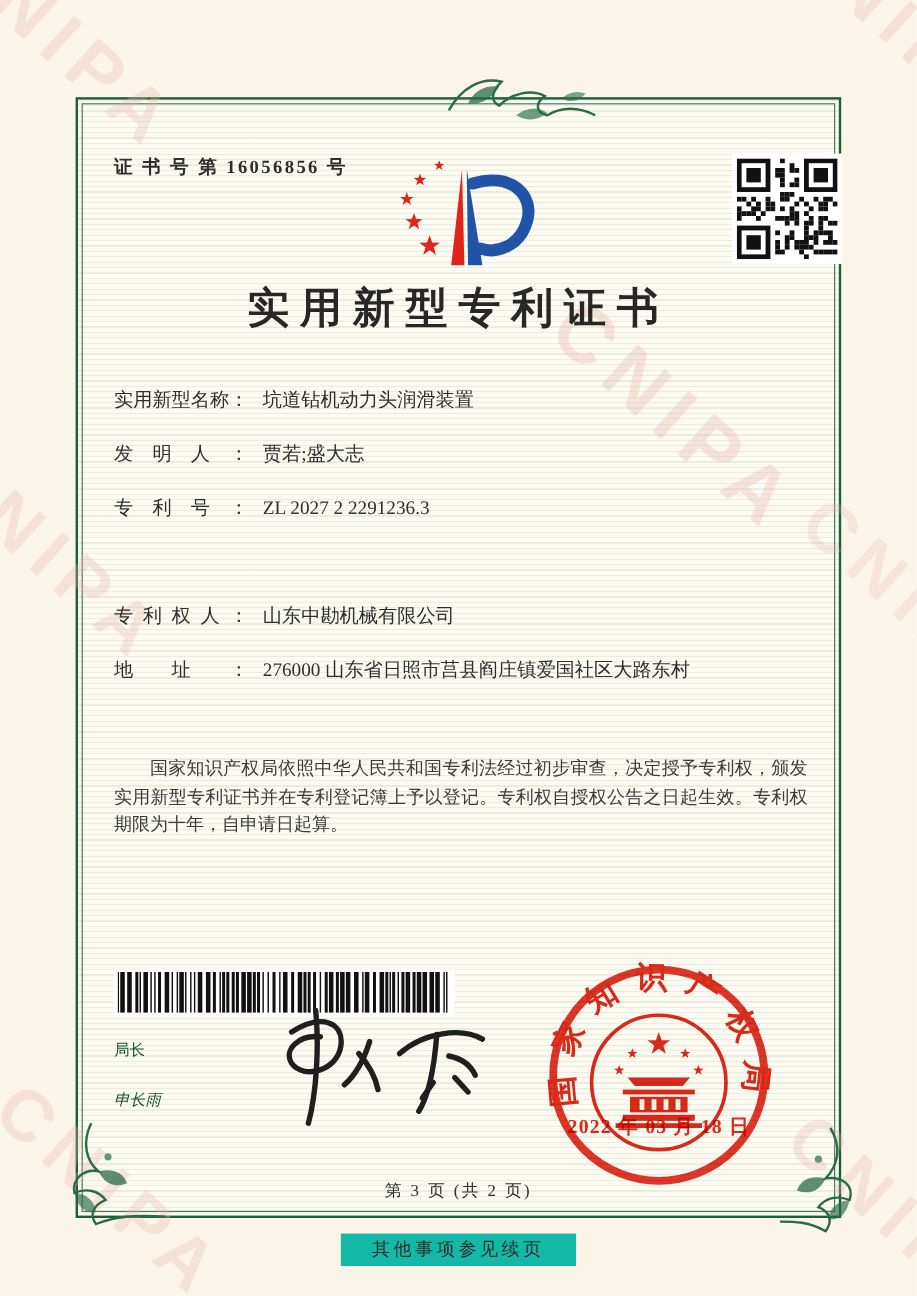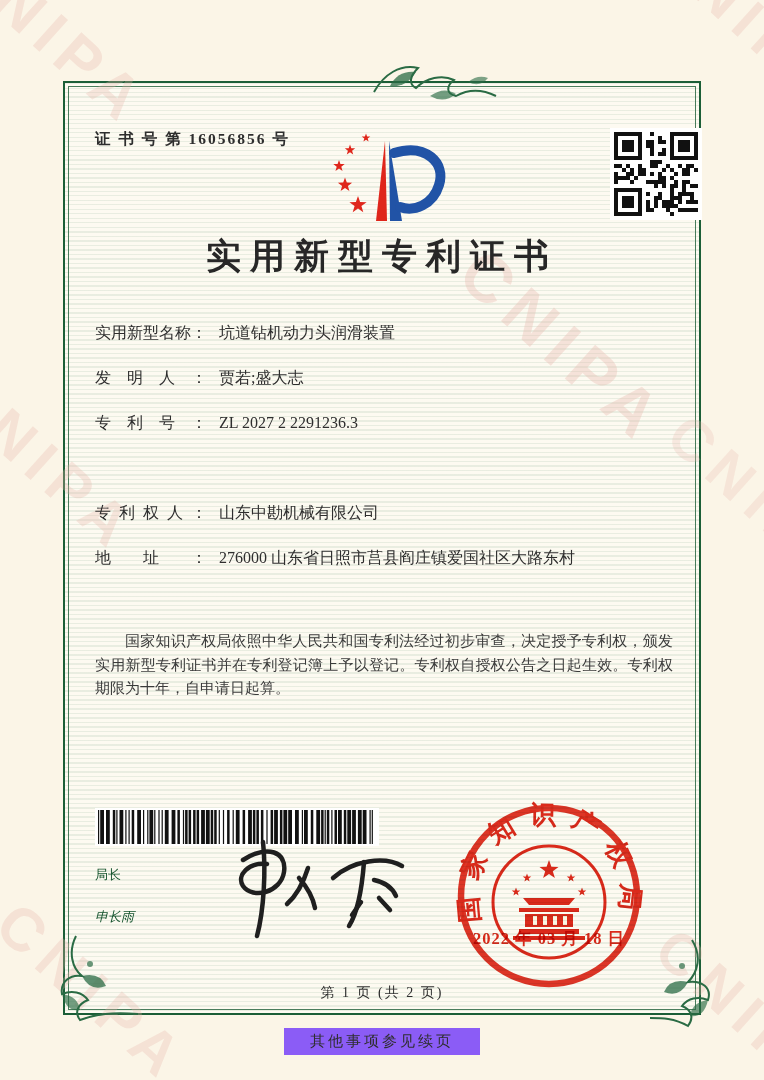--- a/index.html
+++ b/index.html
@@ -74,21 +74,21 @@
   .sig path{stroke:#1f1f1f;stroke-width:4.5;fill:none;stroke-linecap:round;stroke-linejoin:round;}
   .seal{position:absolute;left:451px;top:798px;width:196px;height:196px;mix-blend-mode:multiply;}
   .seal-date{
     position:absolute;left:451px;top:928px;width:196px;text-align:center;
     font-size:16.5px;font-weight:bold;color:var(--seal-red);letter-spacing:1px;
     mix-blend-mode:multiply;white-space:nowrap;
   }
   .page-ind{position:absolute;left:0;top:984px;width:764px;text-align:center;font-size:14px;color:#2e2e2e;letter-spacing:2px;}
   .foot-note{
     position:absolute;left:50%;top:1028px;transform:translateX(-50%);
-    background:#8b5cf6;padding:4px 26px;font-size:15px;color:#2e2e2e;letter-spacing:3px;white-space:nowrap;
+    background:#14b8a6;padding:4px 26px;font-size:15px;color:#2e2e2e;letter-spacing:3px;white-space:nowrap;
   }
   .orn{position:absolute;pointer-events:none;}
   .orn path{stroke:#2a6b44;fill:none;stroke-width:2;}
   .orn .fill{fill:#2a6b44;stroke:none;}
   .orn-top{left:370px;top:52px;width:128px;height:58px;}
   .orn-bl{left:46px;top:934px;width:96px;height:88px;}
   .orn-br{left:648px;top:938px;width:76px;height:90px;}
 </style>
 </head>
 <body>
@@ -393,15 +393,15 @@
         <rect x="-6" y="14" width="4" height="9"></rect>
         <rect x="4" y="14" width="4" height="9"></rect>
         <rect x="14" y="14" width="4" height="9"></rect>
       </g>
       <rect x="-30" y="27" width="60" height="5"></rect>
       <rect x="-36" y="34" width="72" height="4"></rect>
     </g>
   </svg>
   <div class="seal-date">2022 年 03 月 18 日</div>
 
-  <div class="page-ind">第 1 页 (共 2 页)</div>
+  <div class="page-ind">第 3 页 (共 2 页)</div>
   <div class="foot-note">其他事项参见续页</div>
 </div>
 
 </body></html>

